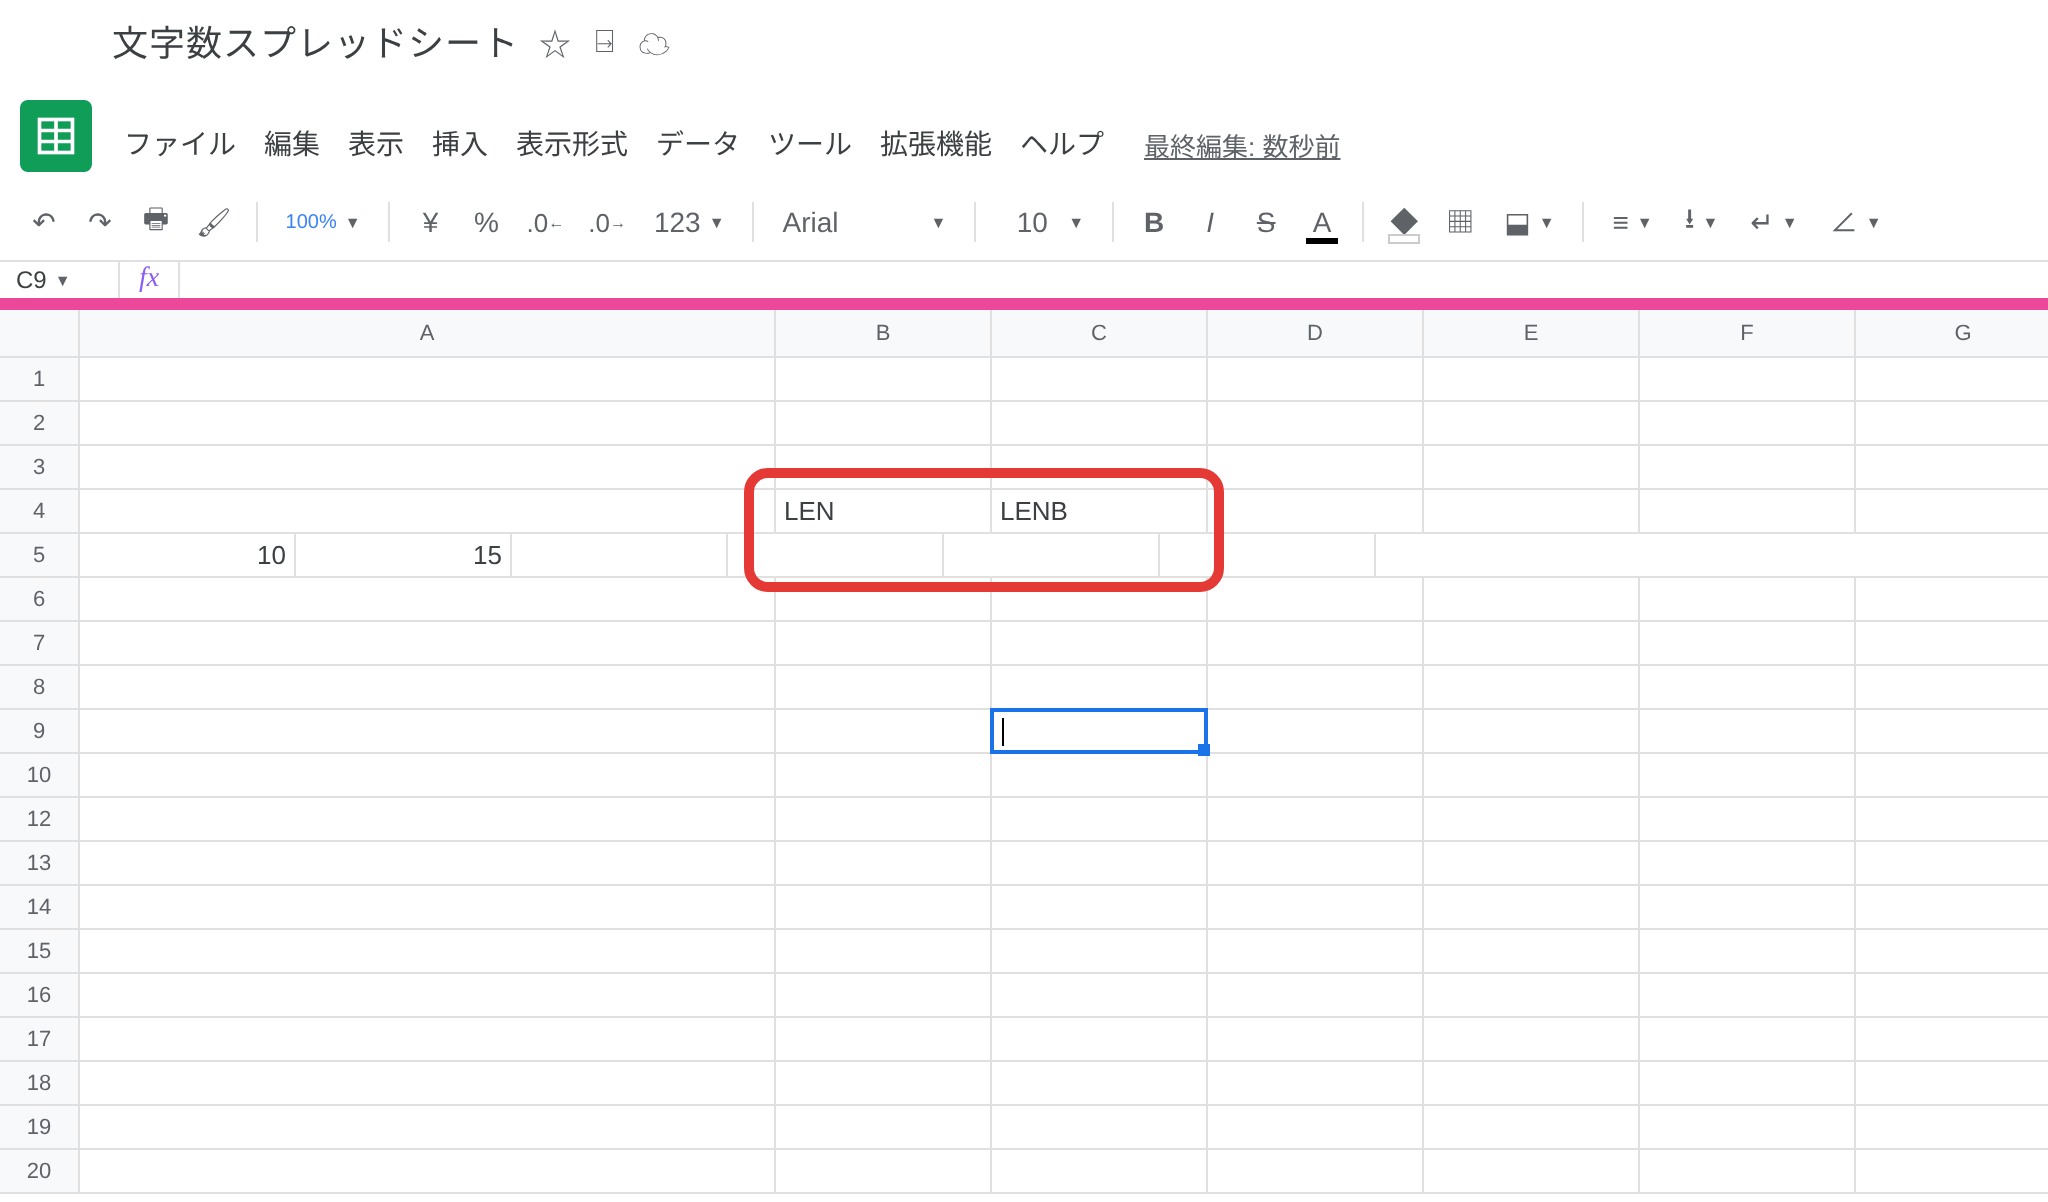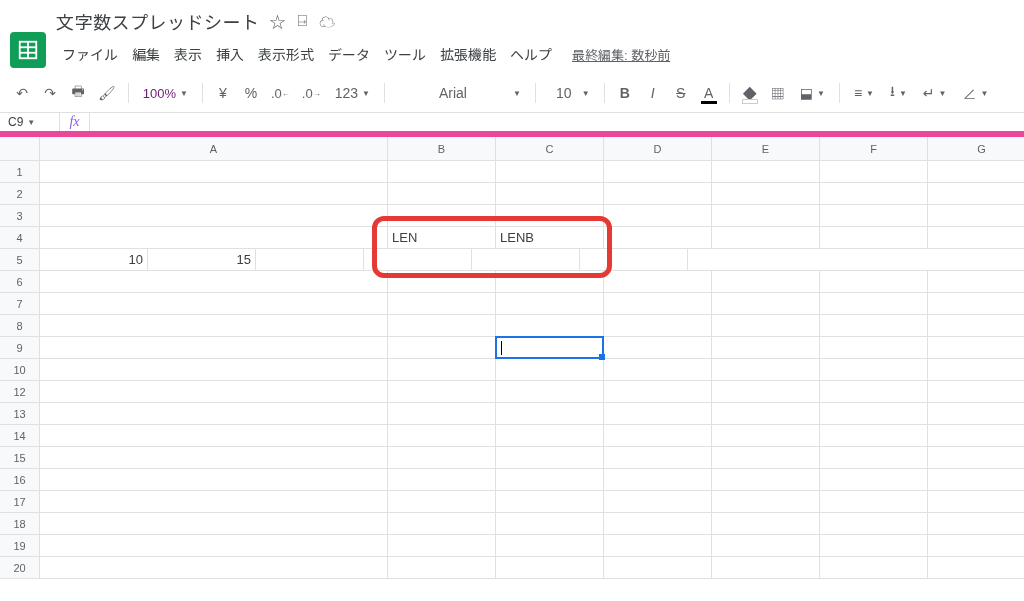--- a/index.html
+++ b/index.html
@@ -8,32 +8,32 @@
   
   
   .titlebar { display: flex; align-items: flex-end; padding: 8px 10px 0 10px; gap: 10px; }
   .logo { width: 36px; height: 36px; background: #0f9d58; border-radius: 4px; display: flex; align-items: center; justify-content: center; flex-shrink: 0; margin-top: 4px; }
   .logo svg { width: 22px; height: 22px; }
   .title-col { display: flex; flex-direction: column; gap: 2px; }
   .title-row { display: flex; align-items: center; gap: 10px; }
   .doc-title { font-size: 18px; color: #3c4043; letter-spacing: 0.5px; }
   .title-icons { display: flex; align-items: center; gap: 12px; color: #5f6368; }
   .title-icons span { font-size: 16px; cursor: pointer; }
-  .menubar { display: flex; align-items: center; gap: 2px; font-size: 14px; margin-top: 4px; }
+  .menubar { display: flex; align-items: center; gap: 2px; font-size: 14px; margin-top: 22px; }
   .menubar .menu-item { padding: 4px 6px; cursor: pointer; border-radius: 3px; }
   .last-edit { margin-left: 12px; text-decoration: underline; color: #5f6368; font-size: 13px; }
   
   
   .toolbar { display: flex; align-items: center; padding: 6px 10px; gap: 4px; border-bottom: 1px solid #e0e0e0; margin-top: 6px; }
   .tb-btn { min-width: 24px; height: 26px; display: flex; align-items: center; justify-content: center; cursor: pointer; border-radius: 3px; color: #5f6368; font-size: 14px; padding: 0 4px; }
   .tb-sep { width: 1px; height: 20px; background: #e0e0e0; margin: 0 4px; }
   .tb-dd { display: flex; align-items: center; gap: 4px; padding: 0 6px; }
   .tb-dd .caret { font-size: 8px; color: #5f6368; }
-  .zoom { color: #701a75; font-size: 13px; }
-  .font-name { width: 70px; text-align: left; font-size: 14px; margin-left: 40px; }
+  .zoom { color: #3b82f6; font-size: 10px; }
+  .font-name { width: 70px; text-align: left; font-size: 14px; }
   .font-size { width: 28px; text-align: center; font-size: 14px; border: 1px solid transparent; }
   .icon-sm { font-size: 13px; }
   .text-color { position: relative; }
   .text-color::after { content:''; position:absolute; left:4px; right:4px; bottom:2px; height:3px; background:#000; }
   .fill-color { position: relative; }
   .fill-color::after { content:''; position:absolute; left:4px; right:4px; bottom:2px; height:3px; background:#fff; border:1px solid #ccc; }
   
   
   .fxbar { display: flex; align-items: center; border-bottom: 6px solid #ec4899; height: 24px; }
   .namebox { width: 60px; padding: 0 8px; font-size: 12px; color: #3c4043; border-right: 1px solid #e0e0e0; height: 100%; display: flex; align-items: center; gap: 4px; }

